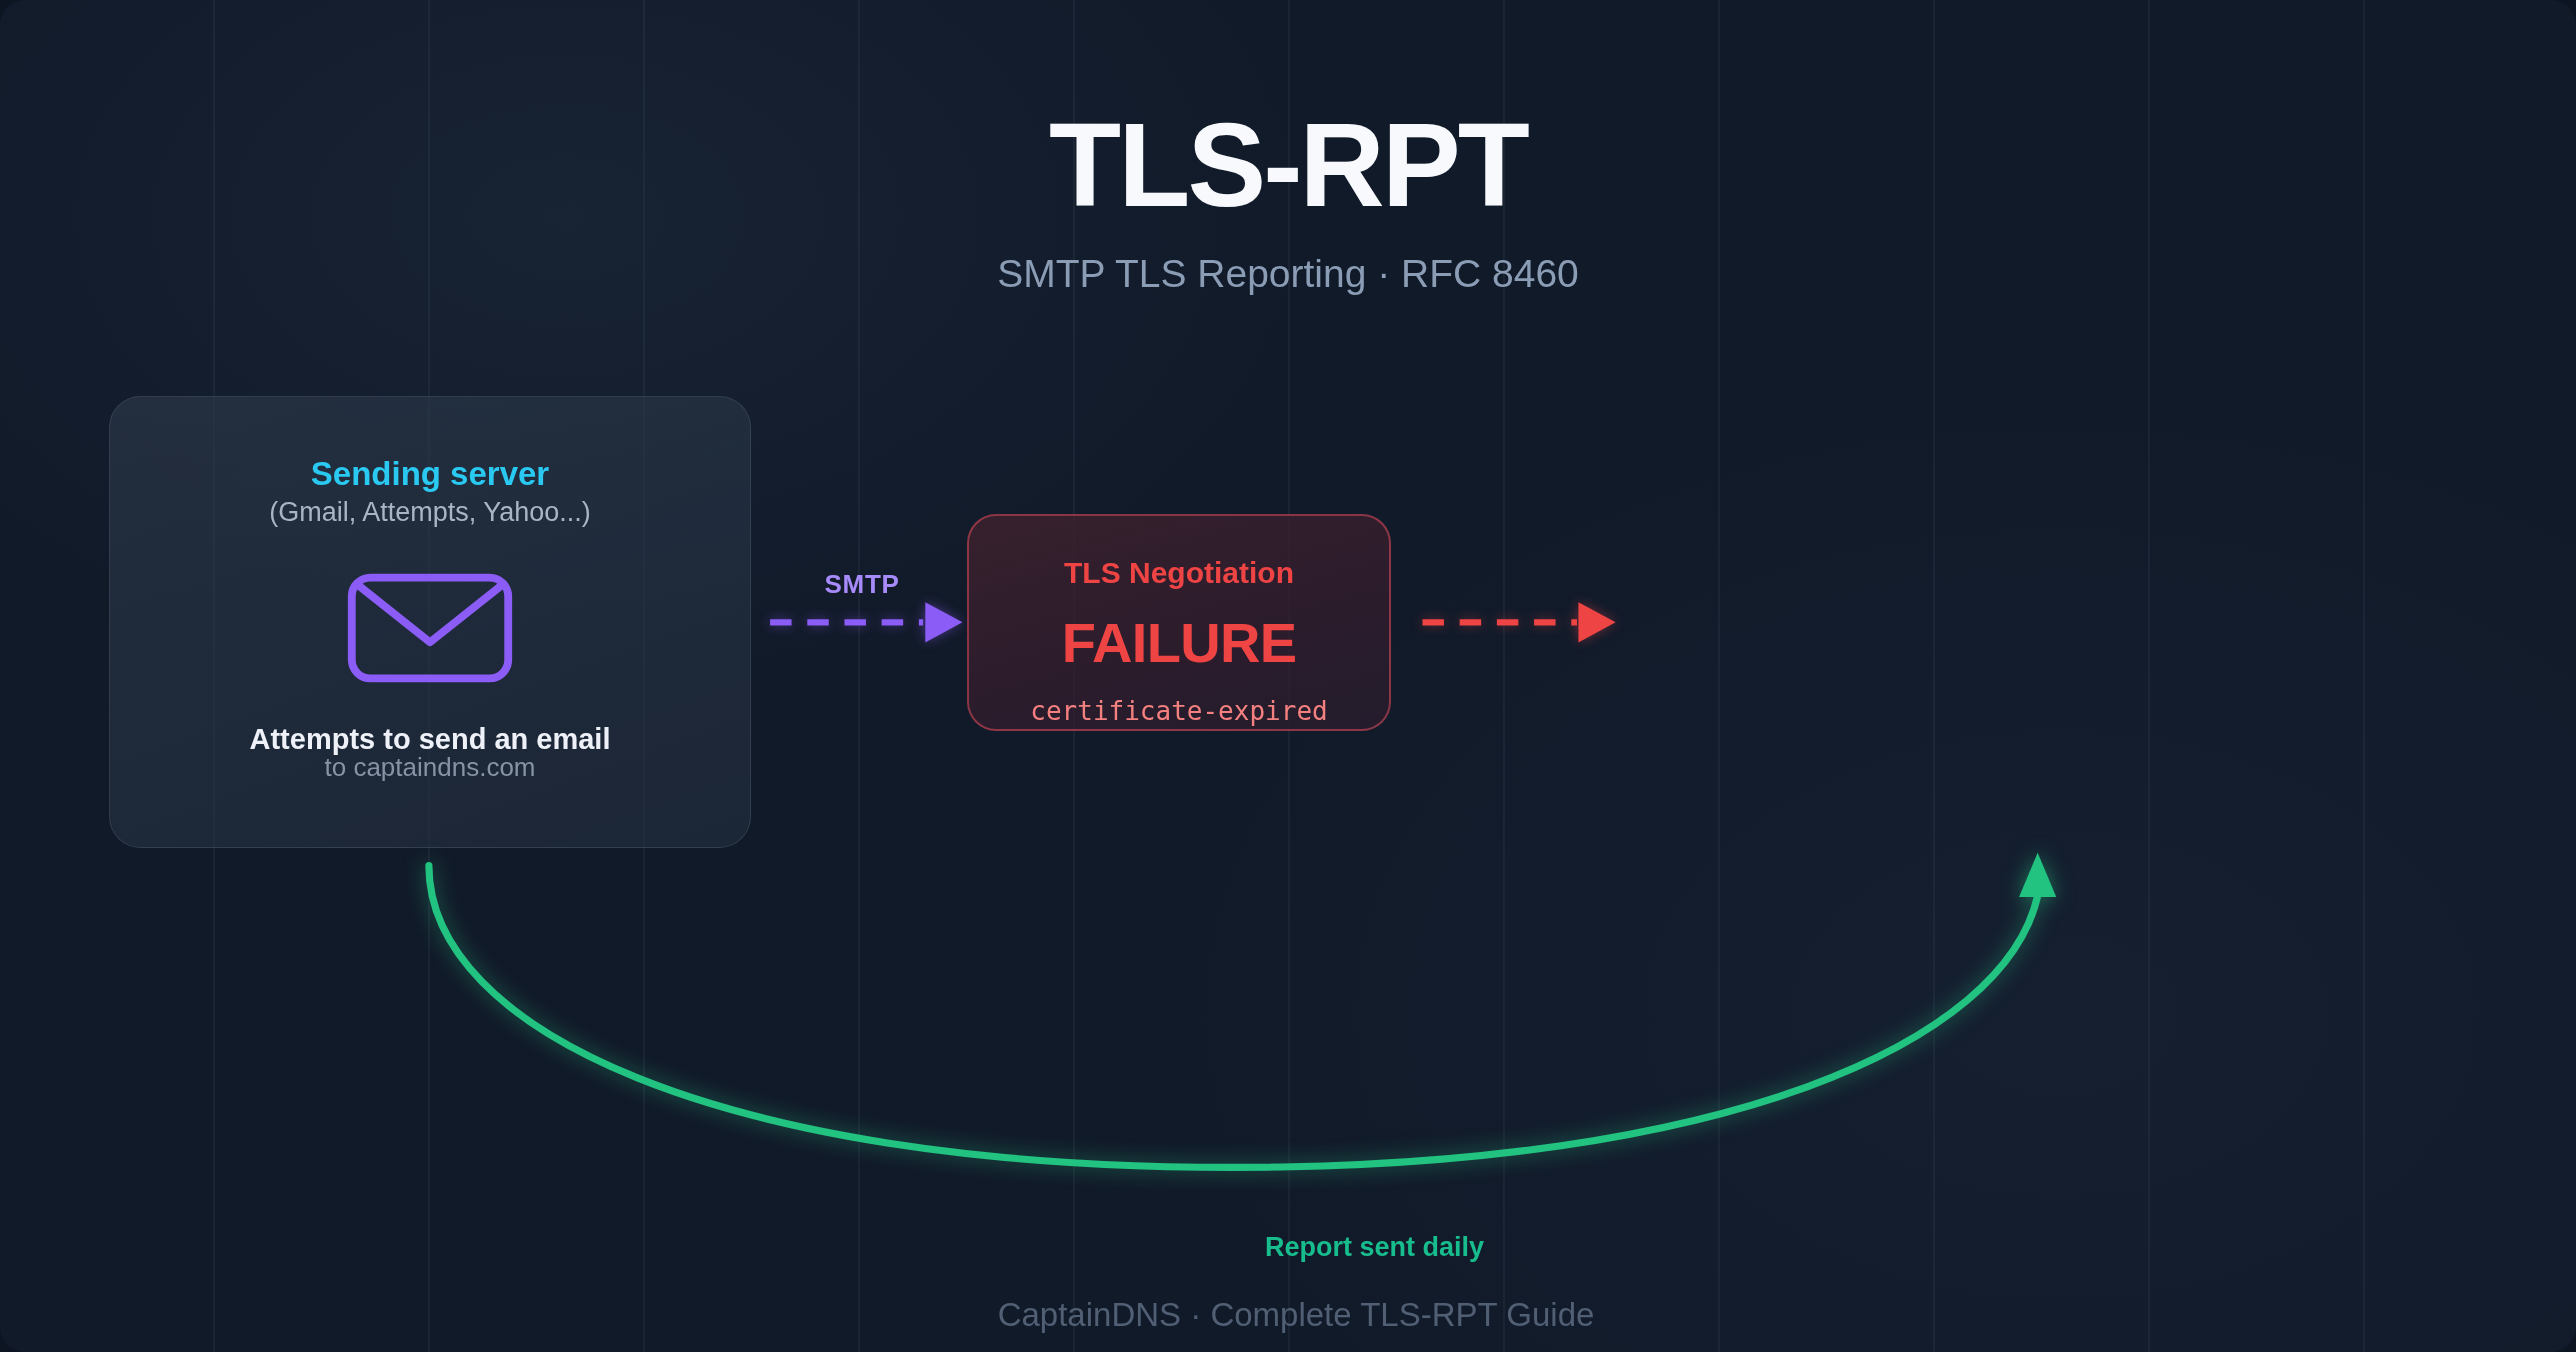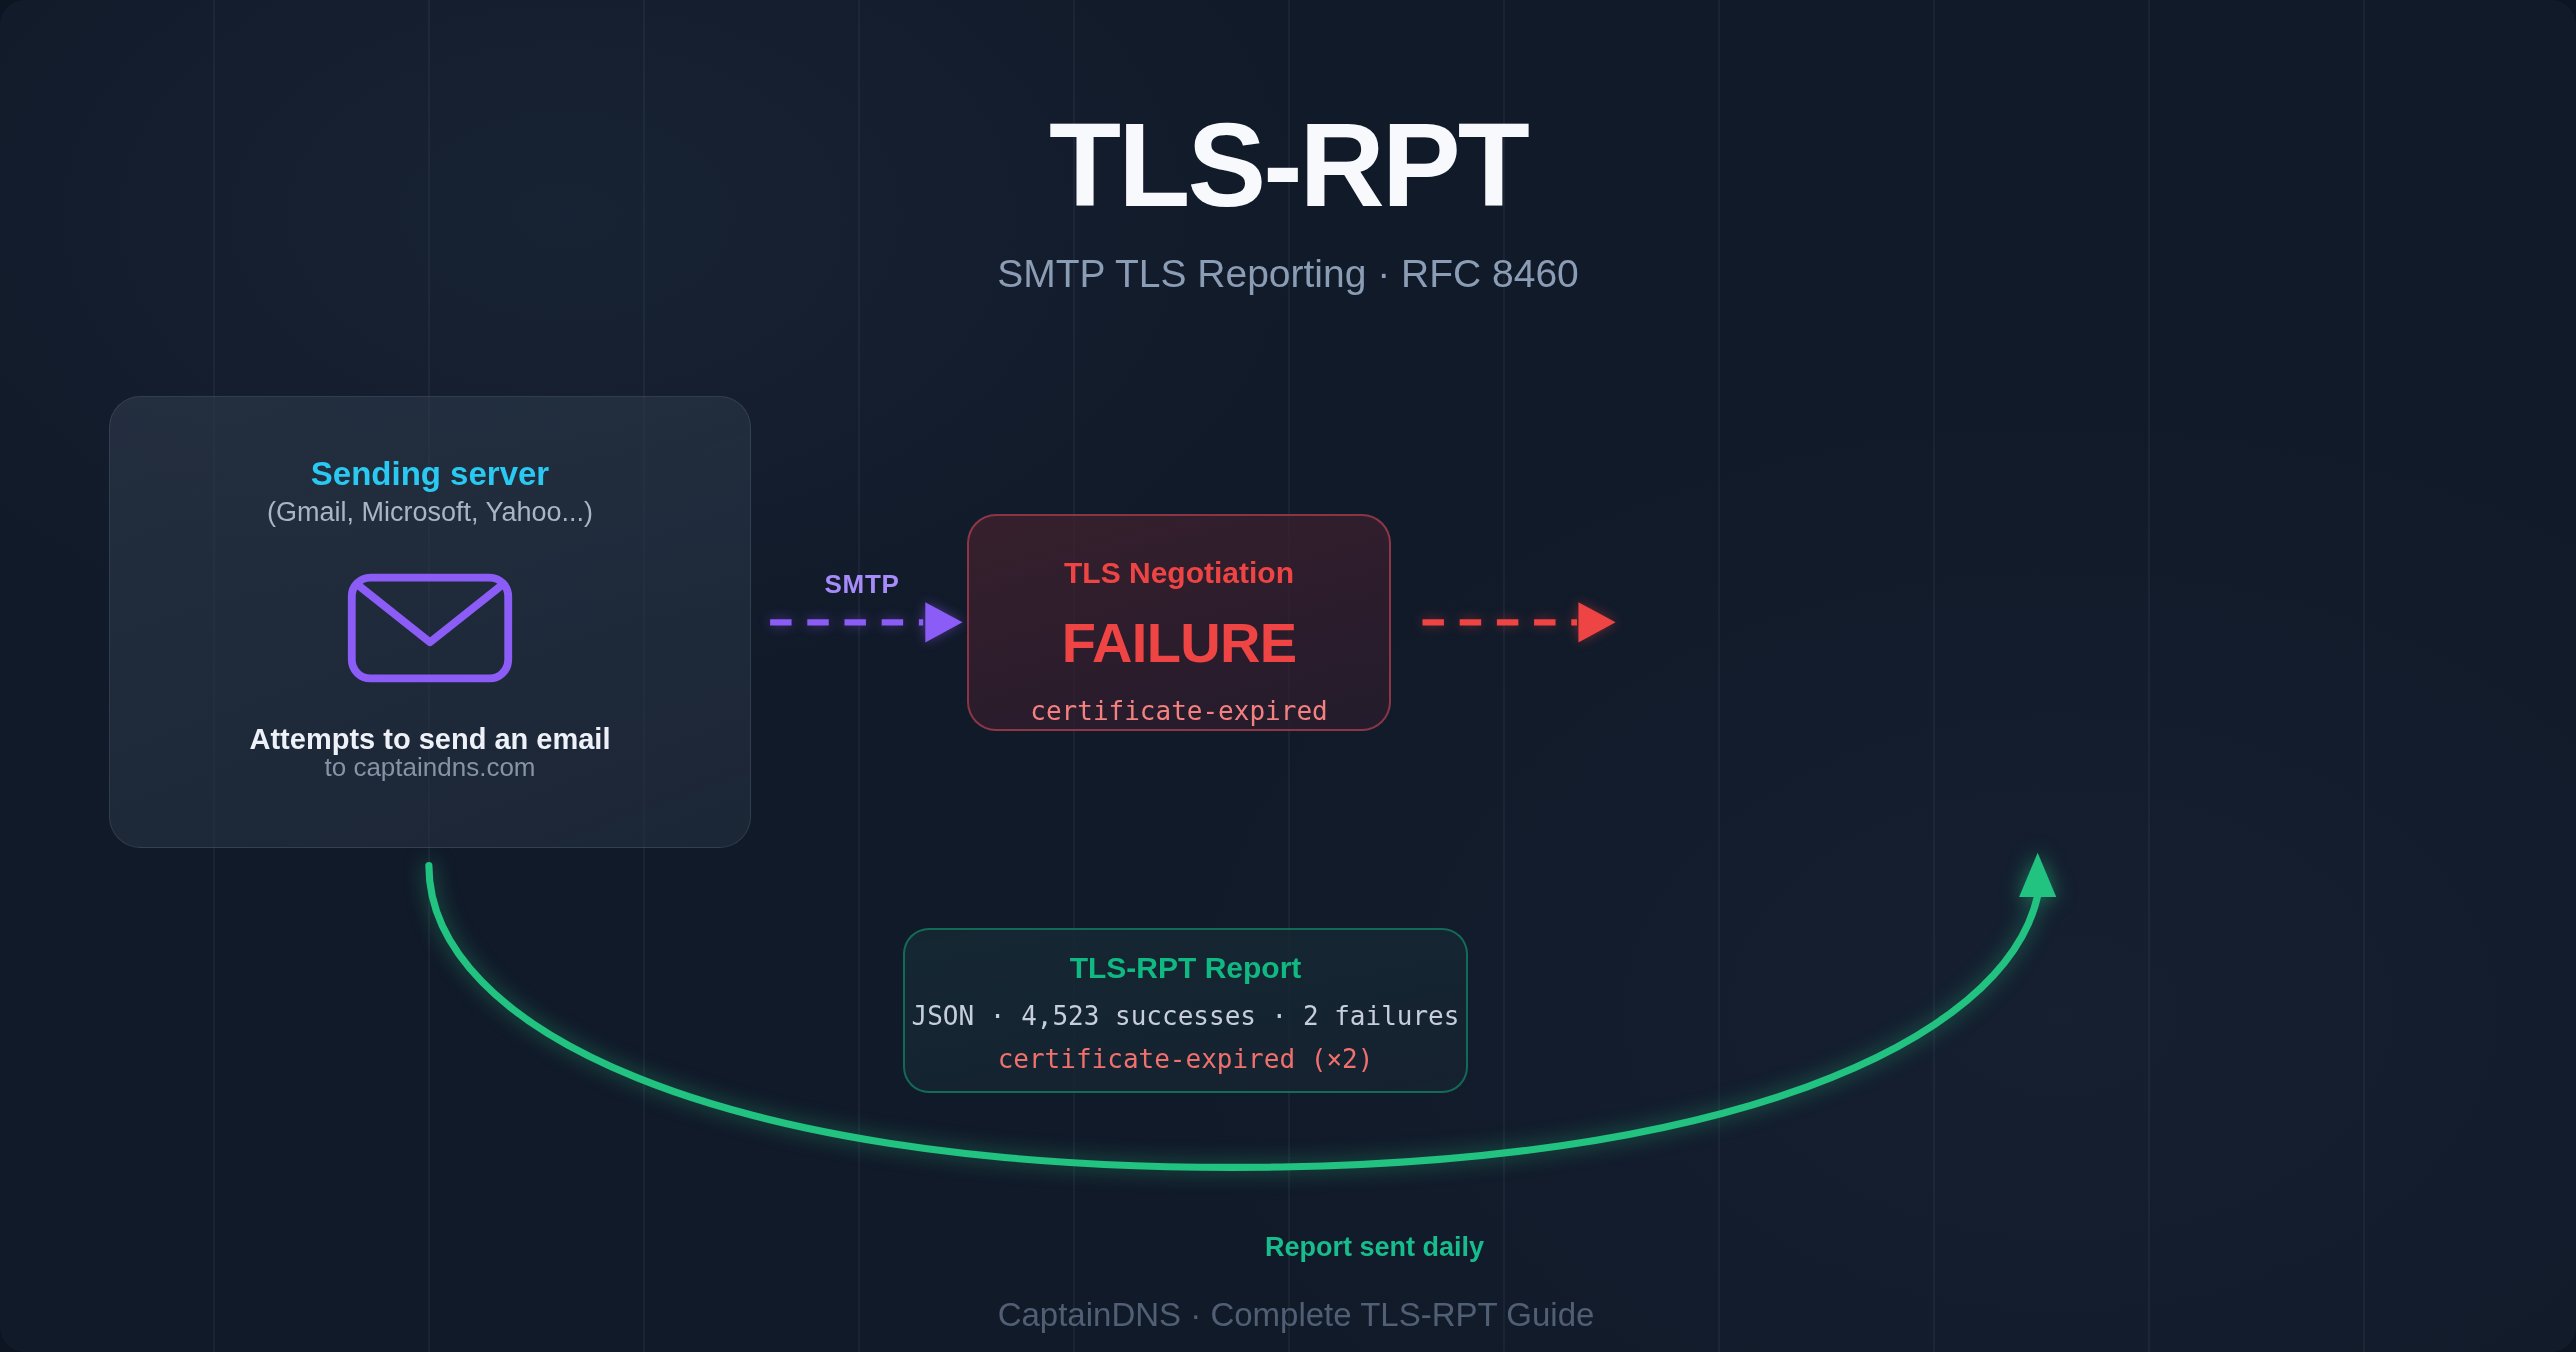--- a/index.html
+++ b/index.html
@@ -79,45 +79,40 @@
 </head>
 <body>
 
 <div id="canvas">
 
   <div class="abs title ctr">TLS-RPT</div>
   <div class="abs subtitle ctr">SMTP TLS Reporting · RFC 8460</div>
 
   <div class="abs card card-left">
     <div class="card-title">Sending server</div>
-    <div class="card-sub">(Gmail, Microsoft, Yahoo...)</div>
+    <div class="card-sub">(Gmail, Attempts, Yahoo...)</div>
     <div class="icon-wrap">
       <svg width="166" height="110" viewBox="0 0 232 154" fill="none">
         <rect x="6.5" y="6.5" width="219" height="141" rx="26" stroke="#8b5cf6" stroke-width="11"></rect>
         <path d="M14 16 L116 97 L218 16" stroke="#8b5cf6" stroke-width="11" stroke-linecap="round" stroke-linejoin="round"></path>
       </svg>
     </div>
     <div class="card-action">Attempts to send an email</div>
     <div class="card-target">to captaindns.com</div>
   </div>
 
   <div class="abs smtp-label ctr">SMTP</div>
 
   <div class="abs fail-box">
     <div class="fail-title">TLS Negotiation</div>
     <div class="fail-status">FAILURE</div>
     <div class="fail-reason">certificate-expired</div>
   </div>
 
 
-  <div class="abs report-box">
-    <div class="report-title">TLS-RPT Report</div>
-    <div class="report-summary">JSON · 4,523 successes · 2 failures</div>
-    <div class="report-fail">certificate-expired (×2)</div>
-  </div>
 
   <div class="abs report-sent ctr">Report sent daily</div>
   <div class="abs footer ctr">CaptainDNS · Complete TLS-RPT Guide</div>
 
   <svg id="arrow-layer" class="abs" width="2576" height="1352" viewBox="0 0 3600 1890">
 
     <g class="purple-glow">
       <line x1="1076" y1="870" x2="1290" y2="870" stroke="#8b5cf6" stroke-width="9" stroke-dasharray="30 22"></line>
       <polygon points="1345,870 1293,842 1293,898" fill="#8b5cf6"></polygon>
     </g>

